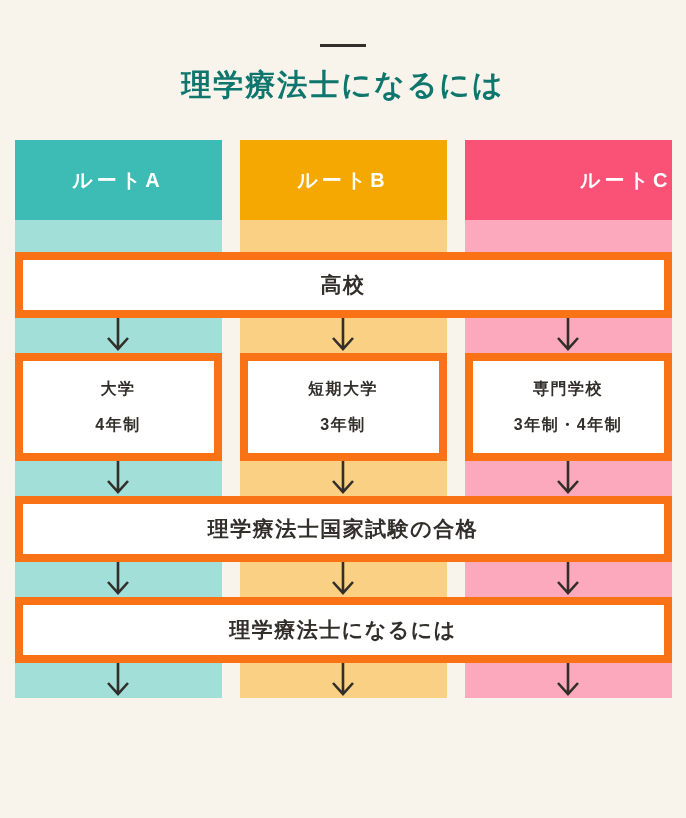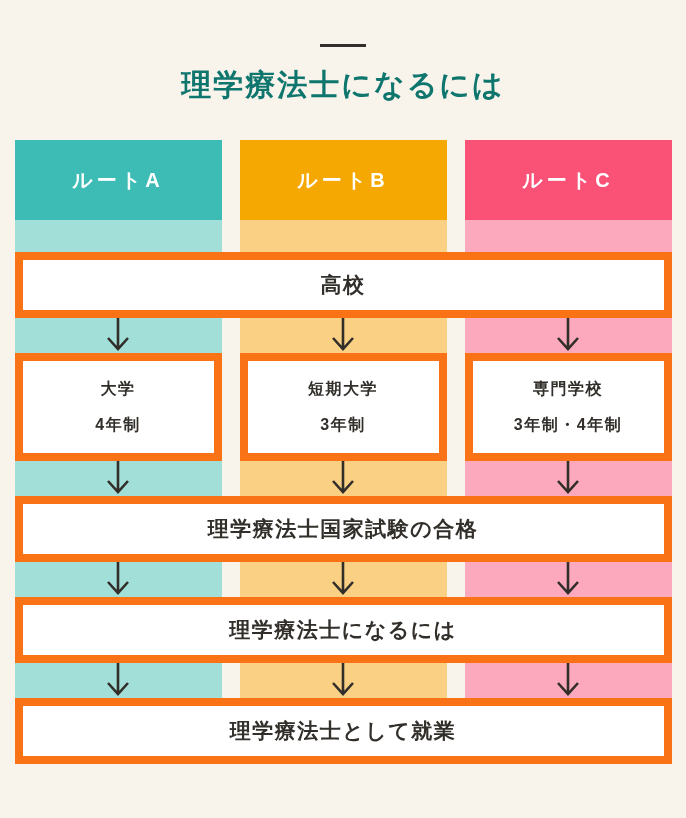--- a/index.html
+++ b/index.html
@@ -43,21 +43,21 @@
 
   <div class="flow">
 
     <div class="row headers">
       <div class="route-header" style="background-color: rgb(60, 188, 180);">
         <span>ルートA</span>
       </div>
       <div class="route-header" style="background-color: rgb(245, 168, 1);">
         <span>ルートB</span>
       </div>
-      <div class="route-header" style="background-color: rgb(250, 82, 119);">
+      <div class="route-header" style="background-color: rgb(250, 82, 119); justify-content: flex-end;">
         <span>ルートC</span>
       </div>
     </div>
 
     <div class="row strip-row">
       <div class="strip" style="background-color: rgb(162, 223, 216);"></div>
       <div class="strip" style="background-color: rgb(250, 208, 133);"></div>
       <div class="strip" style="background-color: rgb(252, 169, 189);"></div>
     </div>
 
@@ -147,16 +147,15 @@
             <path d="M13 0 V30 M3 20 L13 31 L23 20"></path>
           </svg>
       </div>
       <div class="strip" style="background-color: rgb(252, 169, 189);">
         <svg class="arrow" width="26" height="35" viewBox="0 0 26 35">
             <path d="M13 0 V30 M3 20 L13 31 L23 20"></path>
           </svg>
       </div>
     </div>
 
-    <div class="box box-full">理学療法士として就業</div>
 
   </div>
 </div>
 
 </body></html>

